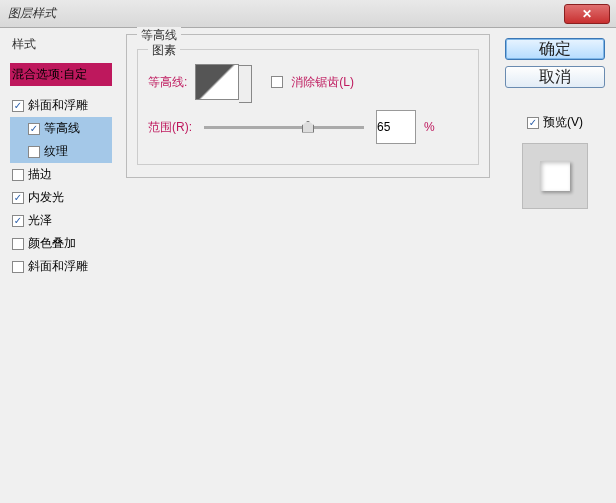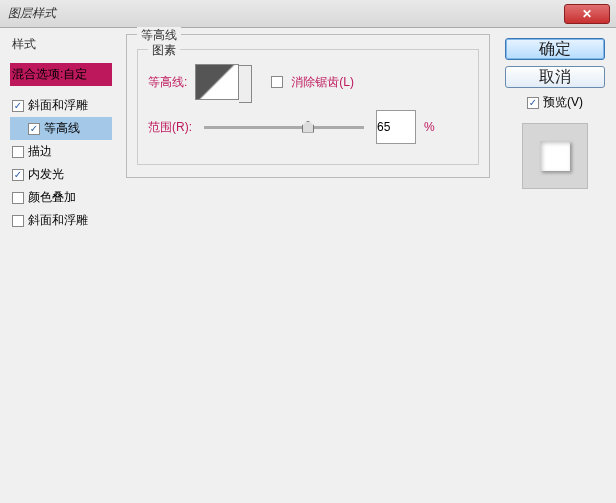--- a/index.html
+++ b/index.html
@@ -23,21 +23,21 @@
 .row { display: flex; align-items: center; gap: 8px; margin-bottom: 10px; }
 .contour-preview { width: 44px; height: 36px; border: 1px solid #888; background: linear-gradient(135deg, #555 0%, #555 48%, #fff 52%, #fff 100%); position: relative; cursor: pointer; }
 .contour-preview::after { content: ""; position: absolute; right: -14px; top: 0; width: 12px; height: 36px; border: 1px solid #888; border-left: none; background: #eee; display: flex; }
 .contour-arrow { position: absolute; right: -11px; top: 14px; width: 0; height: 0; border-left: 4px solid transparent; border-right: 4px solid transparent; border-top: 5px solid #333; }
 .slider-track { flex: 1; height: 3px; background: #aaa; position: relative; margin: 0 4px; max-width: 160px; }
 .slider-thumb { position: absolute; top: -5px; width: 12px; height: 12px; background: #ddd; border: 1px solid #777; transform: translateX(-50%); clip-path: polygon(50% 0, 100% 40%, 100% 100%, 0 100%, 0 40%); }
 .num-input { width: 40px; height: 34px; border: 1px solid #999; text-align: left; background: #fff; }
 .right-panel { width: 116px; padding: 10px 10px 10px 4px; display: flex; flex-direction: column; gap: 6px; align-items: center; }
 .win-btn { width: 100px; height: 22px; border: 1px solid #6a8bb0; border-radius: 3px; background: linear-gradient(#fefefe, #e2ecf6); cursor: pointer; font-size: 16px; color: #222; }
 .win-btn.primary { background: linear-gradient(#e8f4ff, #b5dcff); border-color: #3b77b5; box-shadow: 0 0 0 1px #7fb7e8 inset; }
-.preview-row { display: flex; align-items: center; gap: 4px; margin-top: 0; font-size: 12px; }
+.preview-row { display: flex; align-items: center; gap: 4px; margin-top: 20px; font-size: 12px; }
 .preview-box { width: 66px; height: 66px; background: #d6d6d6; margin-top: 6px; display: flex; align-items: center; justify-content: center; border: 1px solid #bbb; }
 .preview-swatch { width: 30px; height: 30px; background: #fff; box-shadow: inset 2px 2px 4px rgba(0,0,0,.25), 2px 2px 3px rgba(0,0,0,.3); }
 .label { color: #be185d; }
 </style>
 </head>
 <body>
 
 <div class="titlebar">
   <span class="title-text">图层样式</span>
   <div class="close-btn">
@@ -52,27 +52,35 @@
     <div class="blend-row">混合选项:自定</div>
     <div id="style-list">
         <div class="style-item">
           <span class="chk checked"></span>
           <span>斜面和浮雕</span>
         </div>
         <div class="style-item selected indent">
           <span class="chk checked"></span>
           <span>等高线</span>
         </div>
+        <div class="style-item selected indent">
+          <span class="chk"></span>
+          <span>纹理</span>
+        </div>
         <div class="style-item">
           <span class="chk"></span>
           <span>描边</span>
         </div>
         <div class="style-item">
           <span class="chk checked"></span>
           <span>内发光</span>
+        </div>
+        <div class="style-item">
+          <span class="chk checked"></span>
+          <span>光泽</span>
         </div>
         <div class="style-item">
           <span class="chk"></span>
           <span>颜色叠加</span>
         </div>
         <div class="style-item">
           <span class="chk"></span>
           <span>斜面和浮雕</span>
         </div>
       </div>

